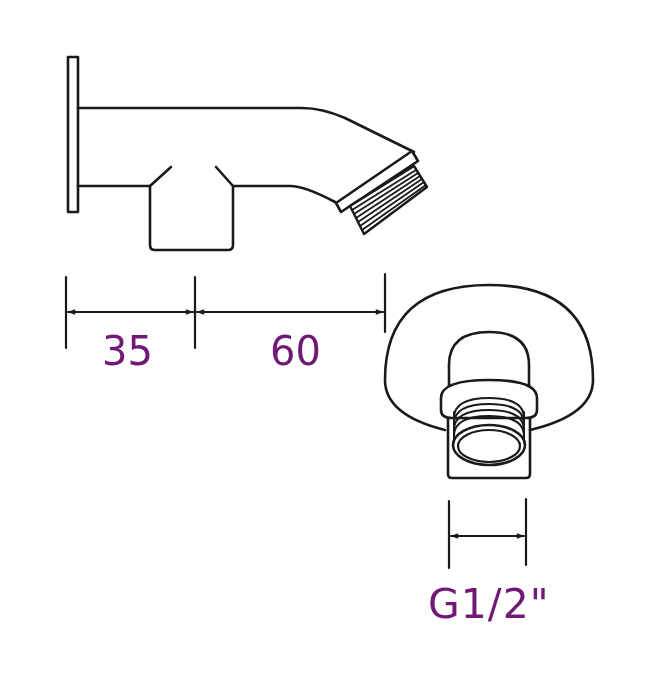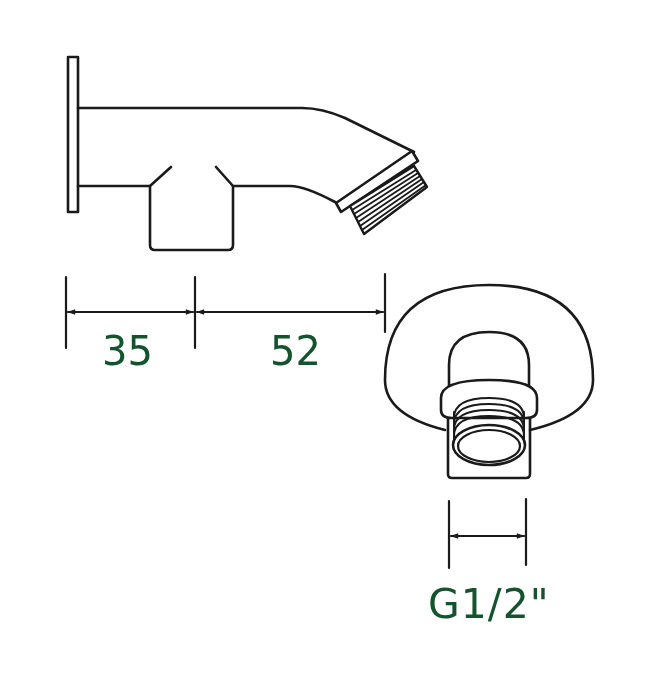--- a/index.html
+++ b/index.html
@@ -1,21 +1,21 @@
 <!DOCTYPE html>
 <html><head>
   <meta charset="utf-8">
   <style>
     html, body { margin: 0; padding: 0; background: #ffffff; }
     body { width: 650px; height: 675px; position: relative; overflow: hidden; }
     #canvas { position: absolute; left: 0; top: 0; width: 650px; height: 675px; }
     .dim-label {
       position: absolute;
       font-family: "DejaVu Sans", "Liberation Sans", sans-serif;
-      color: #14532d;
+      color: #701a75;
       font-weight: normal;
       line-height: 1;
       white-space: nowrap;
     }
     #label-35 { left: 102px; top: 331px; font-size: 40px; }
     #label-52 { left: 270px; top: 331px; font-size: 40px; }
     #label-g12 { left: 428px; top: 584px; font-size: 41px; letter-spacing: 1px; }
   </style>
 </head>
 <body>
@@ -86,14 +86,14 @@
 
     <g stroke-width="2.2">
       <line x1="449" y1="501" x2="449" y2="568"></line>
       <line x1="526" y1="499" x2="526" y2="565"></line>
       <line x1="451" y1="536" x2="524" y2="536" marker-start="url(#arrow)" marker-end="url(#arrow)"></line>
     </g>
   </g>
 </svg>
 
 <div id="label-35" class="dim-label">35</div>
-<div id="label-52" class="dim-label">52</div>
+<div id="label-52" class="dim-label">60</div>
 <div id="label-g12" class="dim-label">G1/2"</div>
 
 </body></html>

